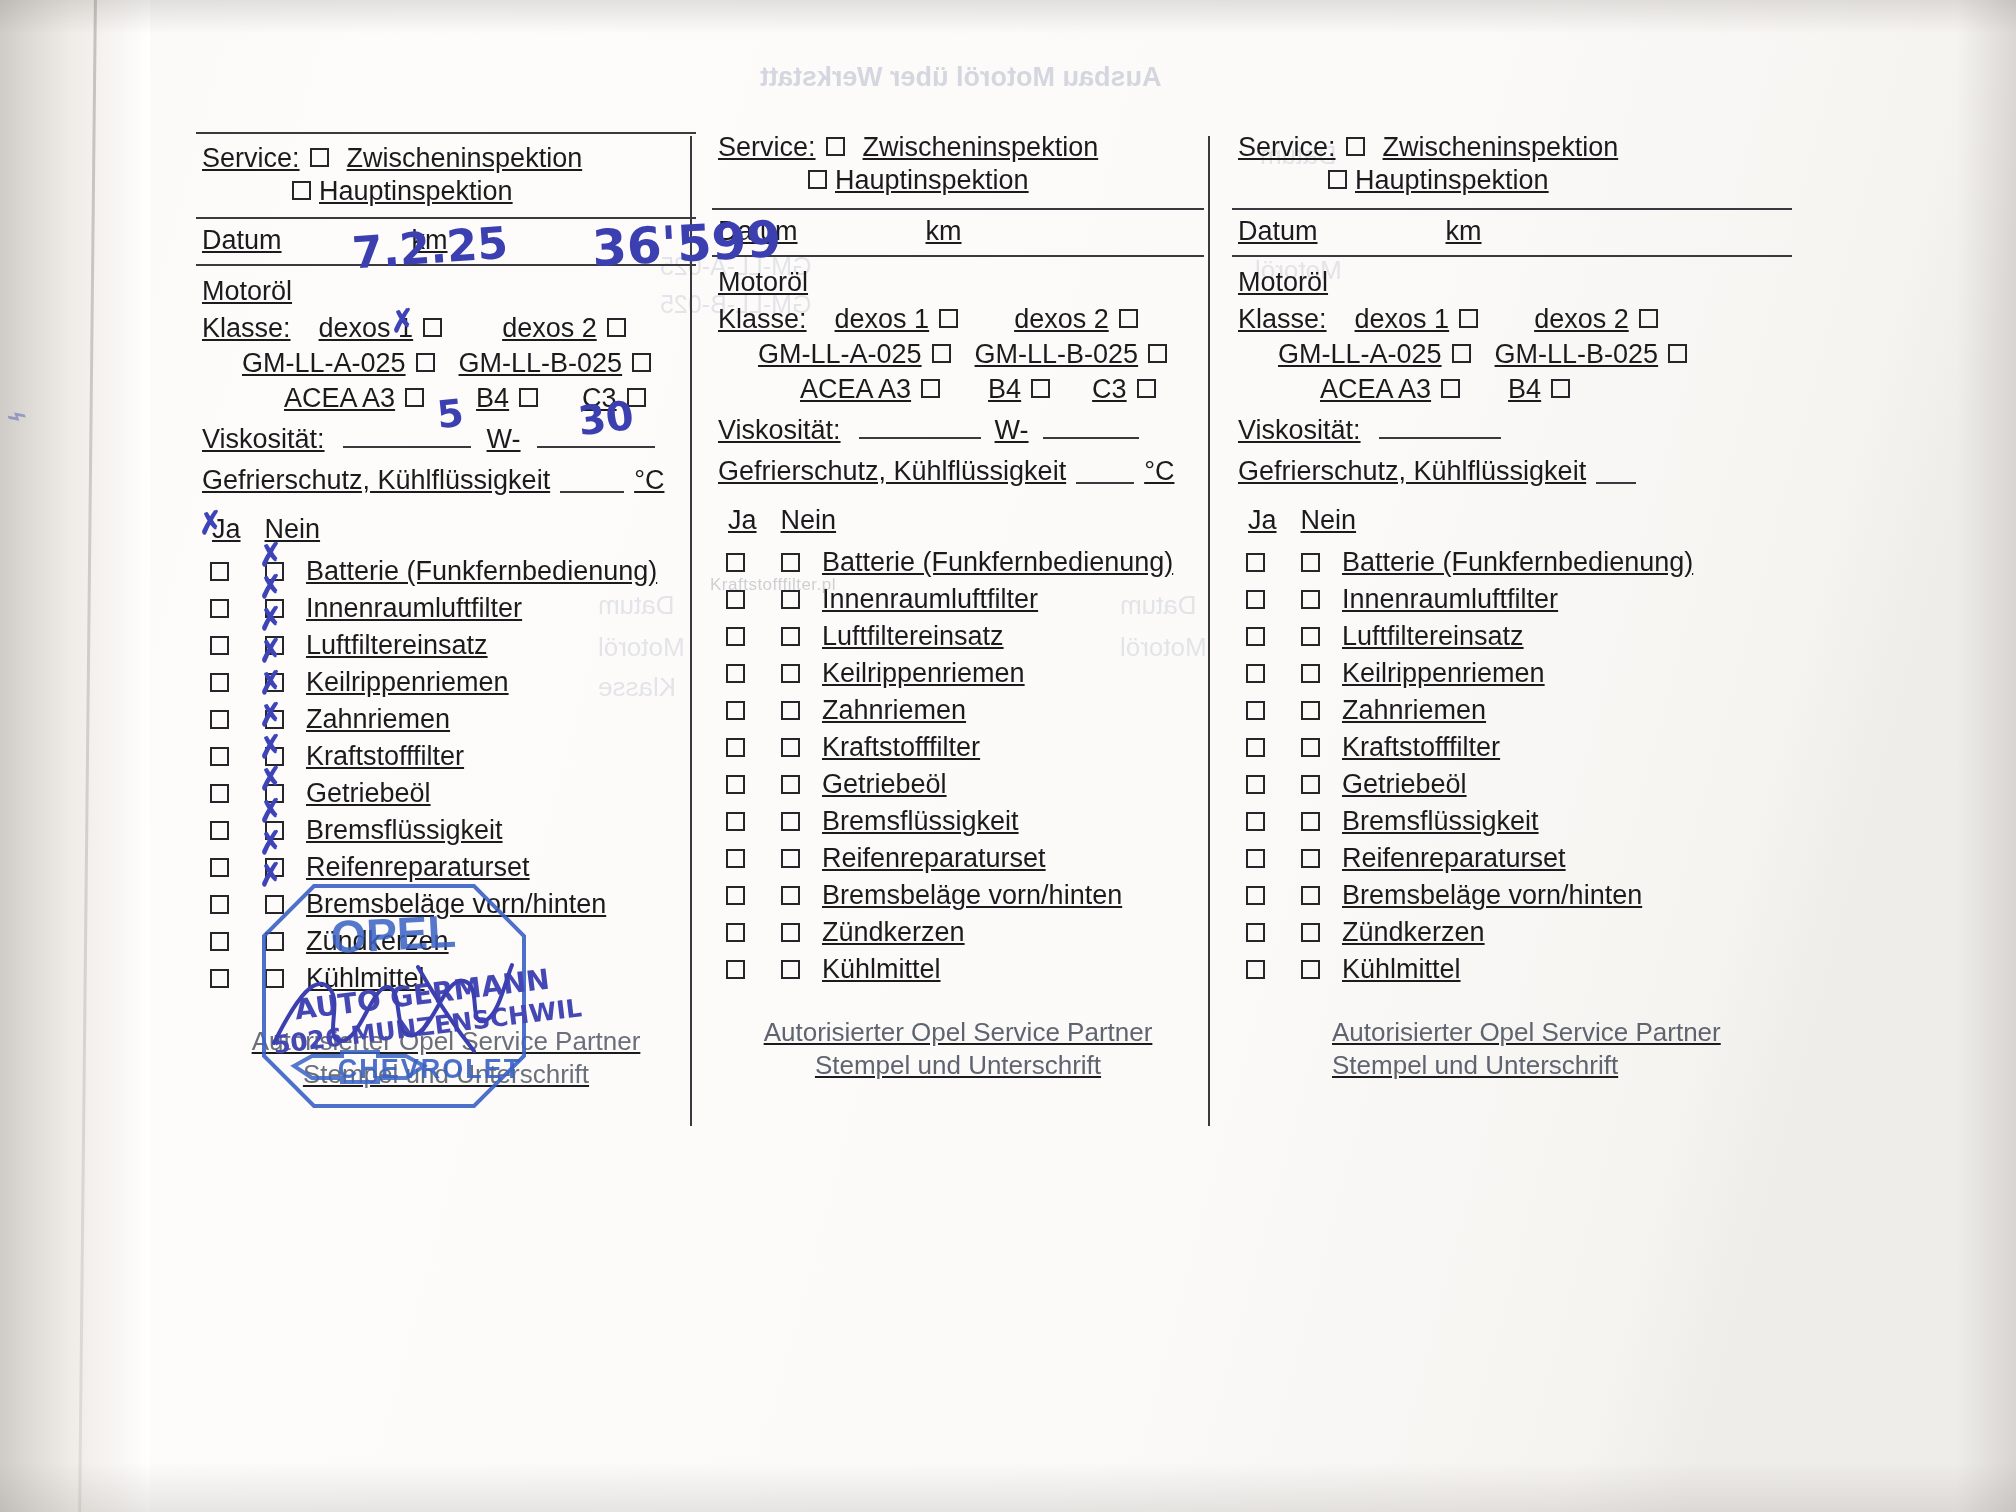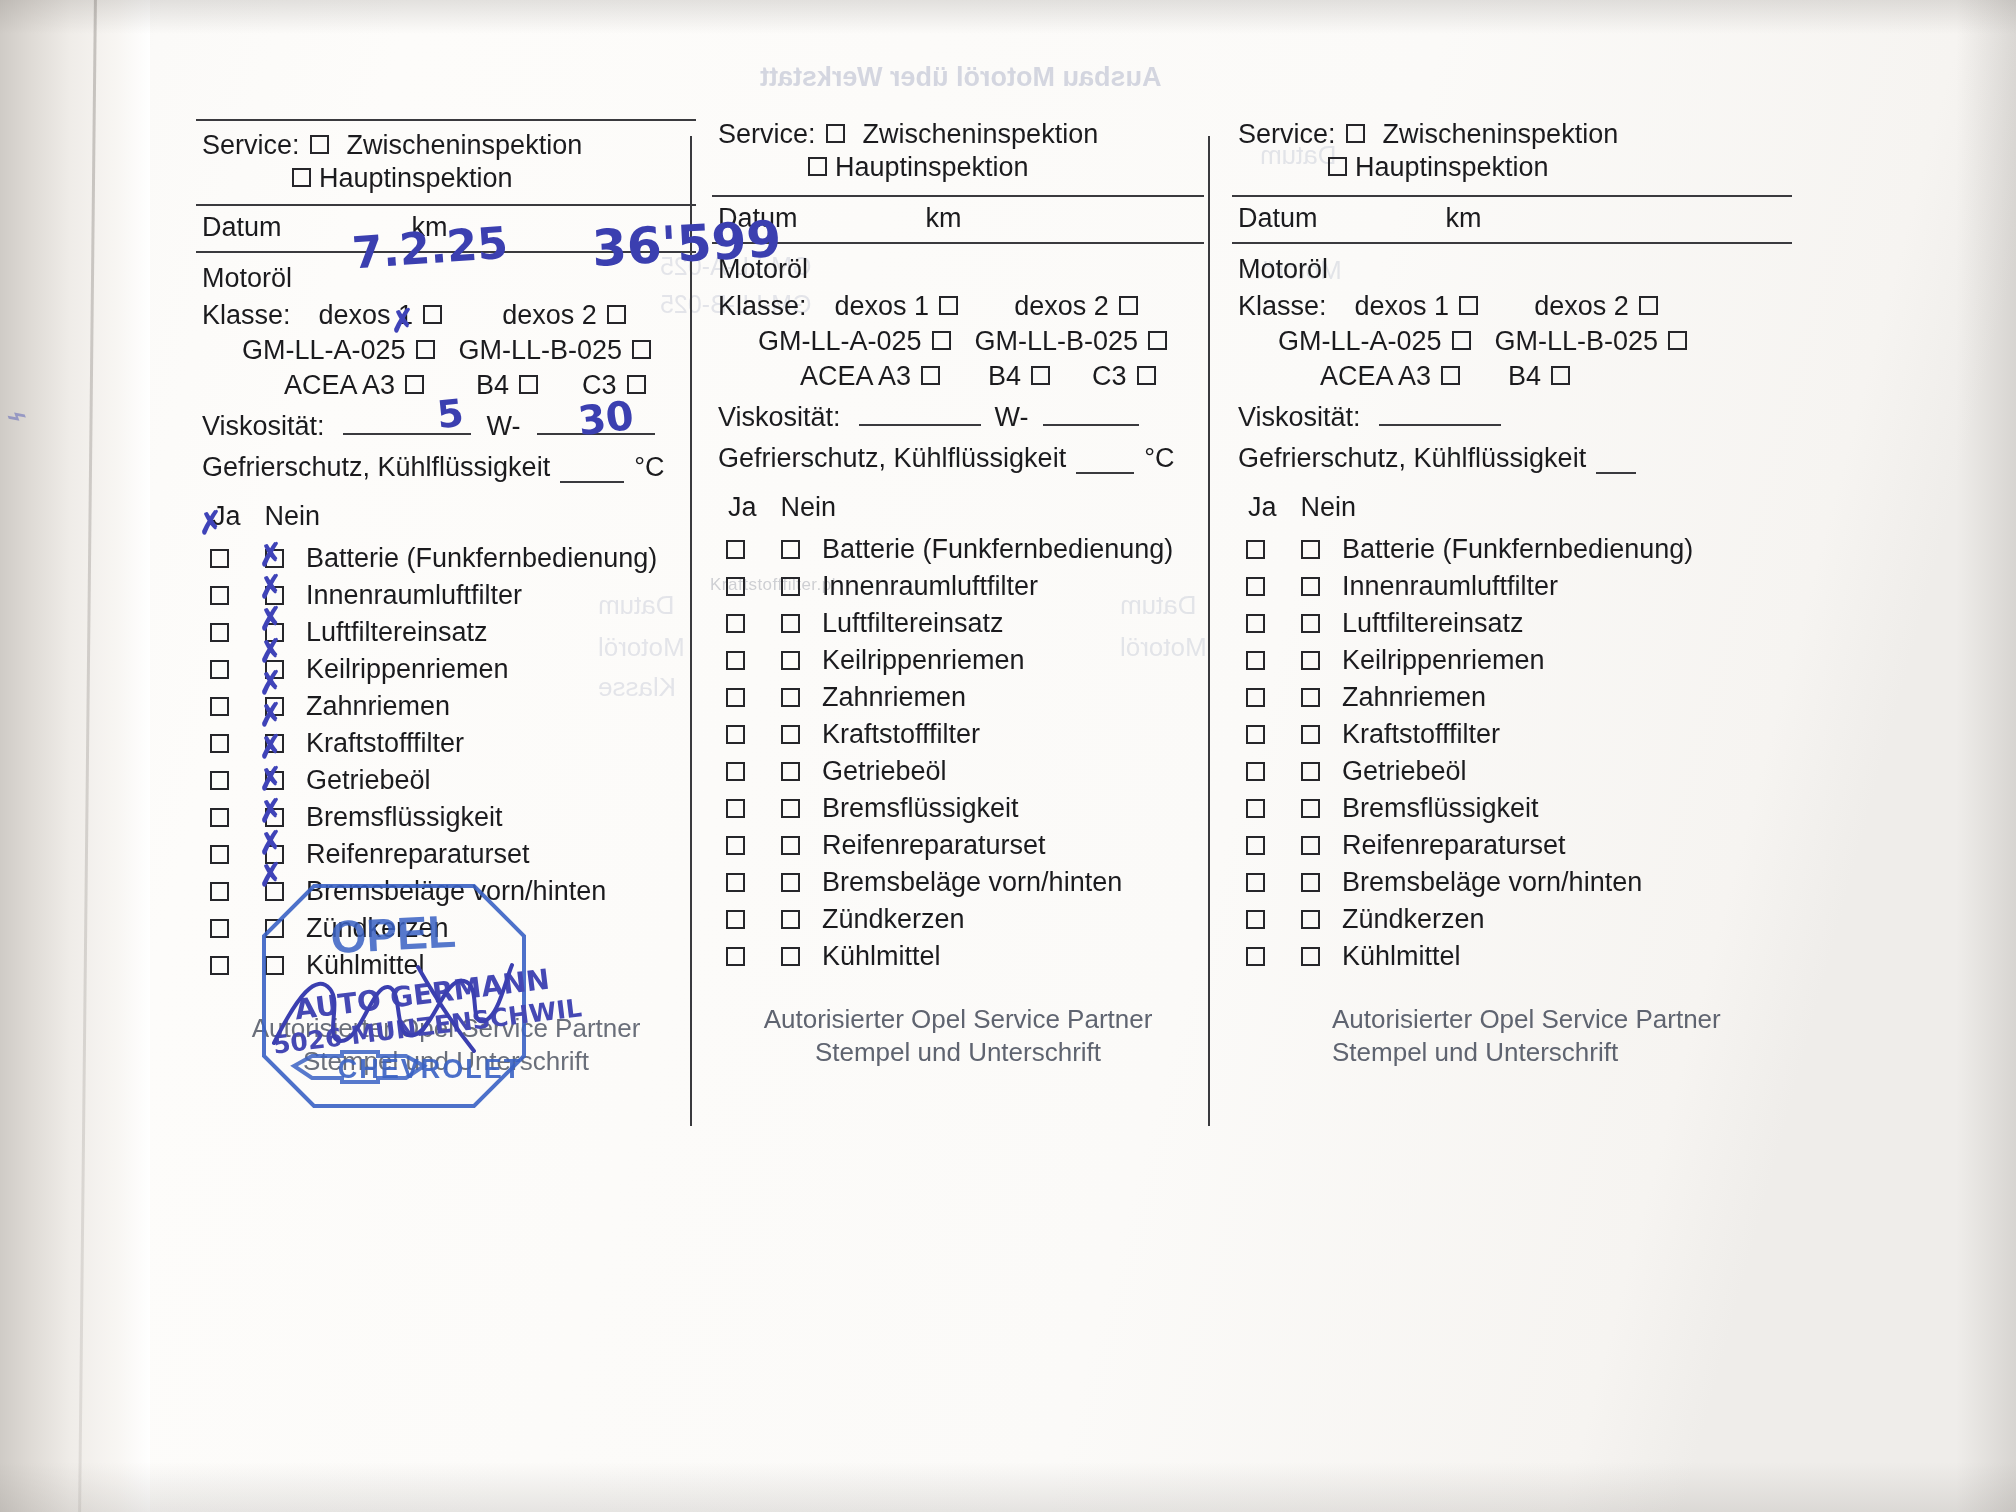--- a/index.html
+++ b/index.html
@@ -56,23 +56,24 @@
     font-weight: bold;
     transform: scaleX(-1);
     white-space: nowrap;
     pointer-events: none;
   }
   .bleed.light { color: rgba(130,140,170,.20); font-weight:normal; }
 
   
   .col {
     position: absolute;
-    top: 119px;
+    top: 132px;
     font-size: 27px;
     color: #1b1b1e;
+    text-decoration: underline;
   }
   #col1 { left: 196px; width: 500px; }
   #col2 { left: 712px; width: 492px; }
   #col3 { left: 1232px; width: 560px; }
 
   .divider {
     position: absolute; top: 140px; width: 2px; height: 975px;
     background: #3a3a3e;
   }
   #div1 { left: 690px; height: 990px; top: 136px; }
@@ -106,21 +107,21 @@
   .datum-row .lbl { margin-right: 10px; }
 
   .motoroel { padding: 10px 0 2px 6px; }
   .klasse { padding: 4px 0 0 6px; display:flex; align-items:flex-start; }
   .opt { display: inline-flex; align-items: flex-start; white-space: nowrap; }
   .opt .cb { margin-left: 10px; margin-right: 0; }
 
   .visko { padding: 10px 0 6px 6px; display: flex; align-items: baseline; }
   .blank { display:inline-block; border-bottom: 2px solid #3a3a3e; height: 24px; }
 
-  .gefrier { padding: 4px 0 10px 6px; display: flex; align-items: flex-end; }
+  .gefrier { padding: 4px 0 10px 6px; display: flex; align-items: center; }
 
   .janein { padding: 8px 0 4px 16px; display: flex; gap: 24px; font-size: 27px; }
 
   .check-list { margin-top: 4px; }
   .check-row { display: flex; align-items: center; height: 37px; }
   .check-row .cb { margin-top: 0; }
   .check-row .cb:first-child { margin-left: 14px; margin-right: 36px; }
   .check-row .cb.second { margin-right: 22px; }
   .check-row .txt { white-space: nowrap; }
 

